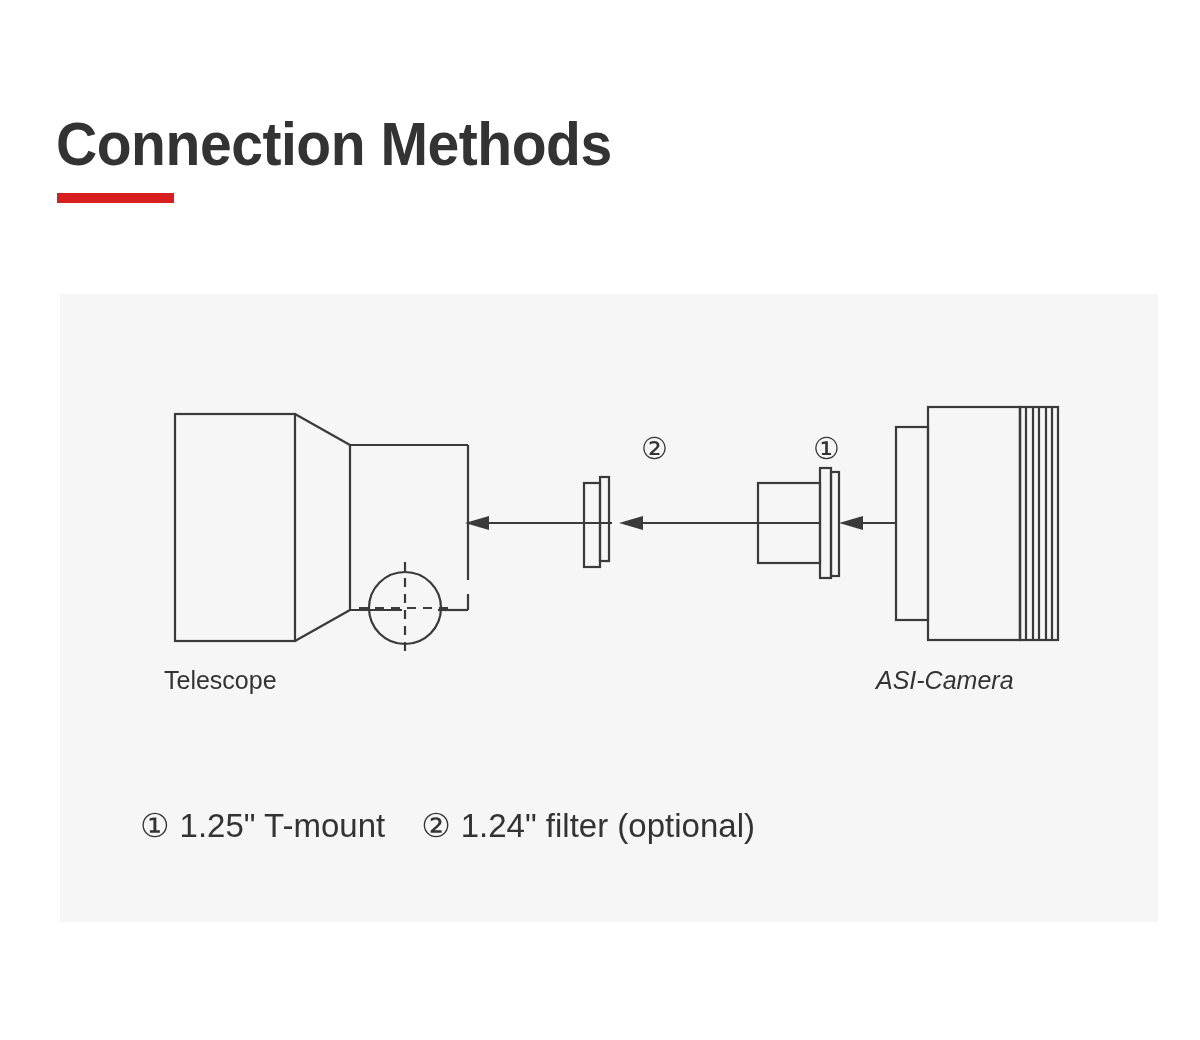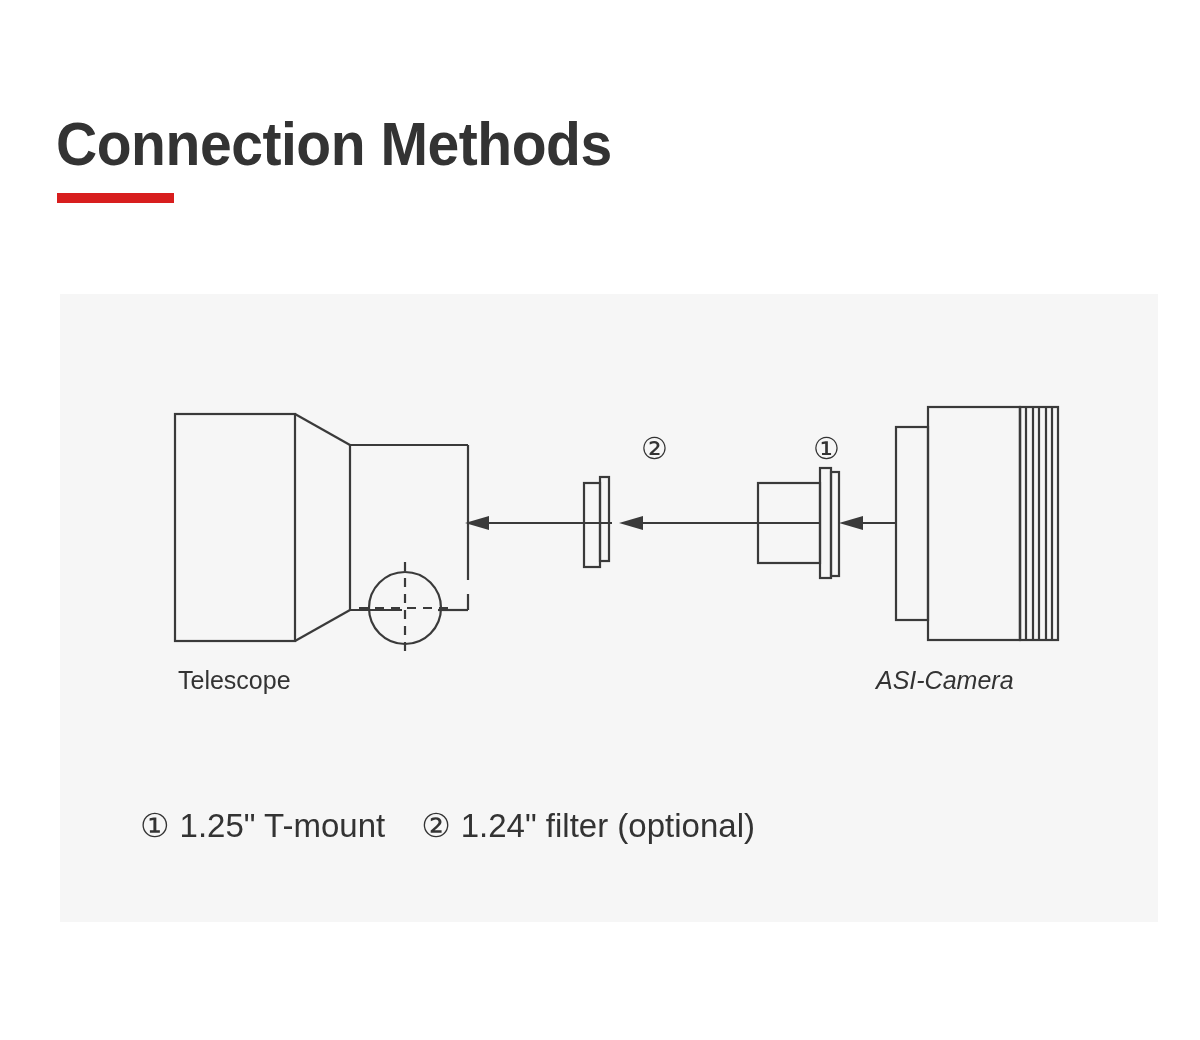--- a/index.html
+++ b/index.html
@@ -179,21 +179,21 @@
           <line x1="992" y1="113" x2="992" y2="346"></line>
           <rect x="960" y="113" width="38" height="233"></rect>
         </g>
       </g>
     </svg>
 
     <div class="part-label" style="left:581px; top:140px; font-size:30px;">②</div>
 
     <div class="part-label" style="left:753px; top:140px; font-size:30px;">①</div>
 
-    <div class="part-label" style="left:118px; top:371px;">Telescope</div>
+    <div class="part-label" style="left:104px; top:371px;">Telescope</div>
 
     <div class="part-label" style="left:816px; top:371px;font-style:italic;">ASI-Camera</div>
 
     <div class="legend-row" style="left:80px; top:511px;">
       <div class="legend-item">
         <span class="legend-marker">①</span>
         <span>1.25" T-mount</span>
       </div>
       <div class="legend-item">
         <span class="legend-marker">②</span>

